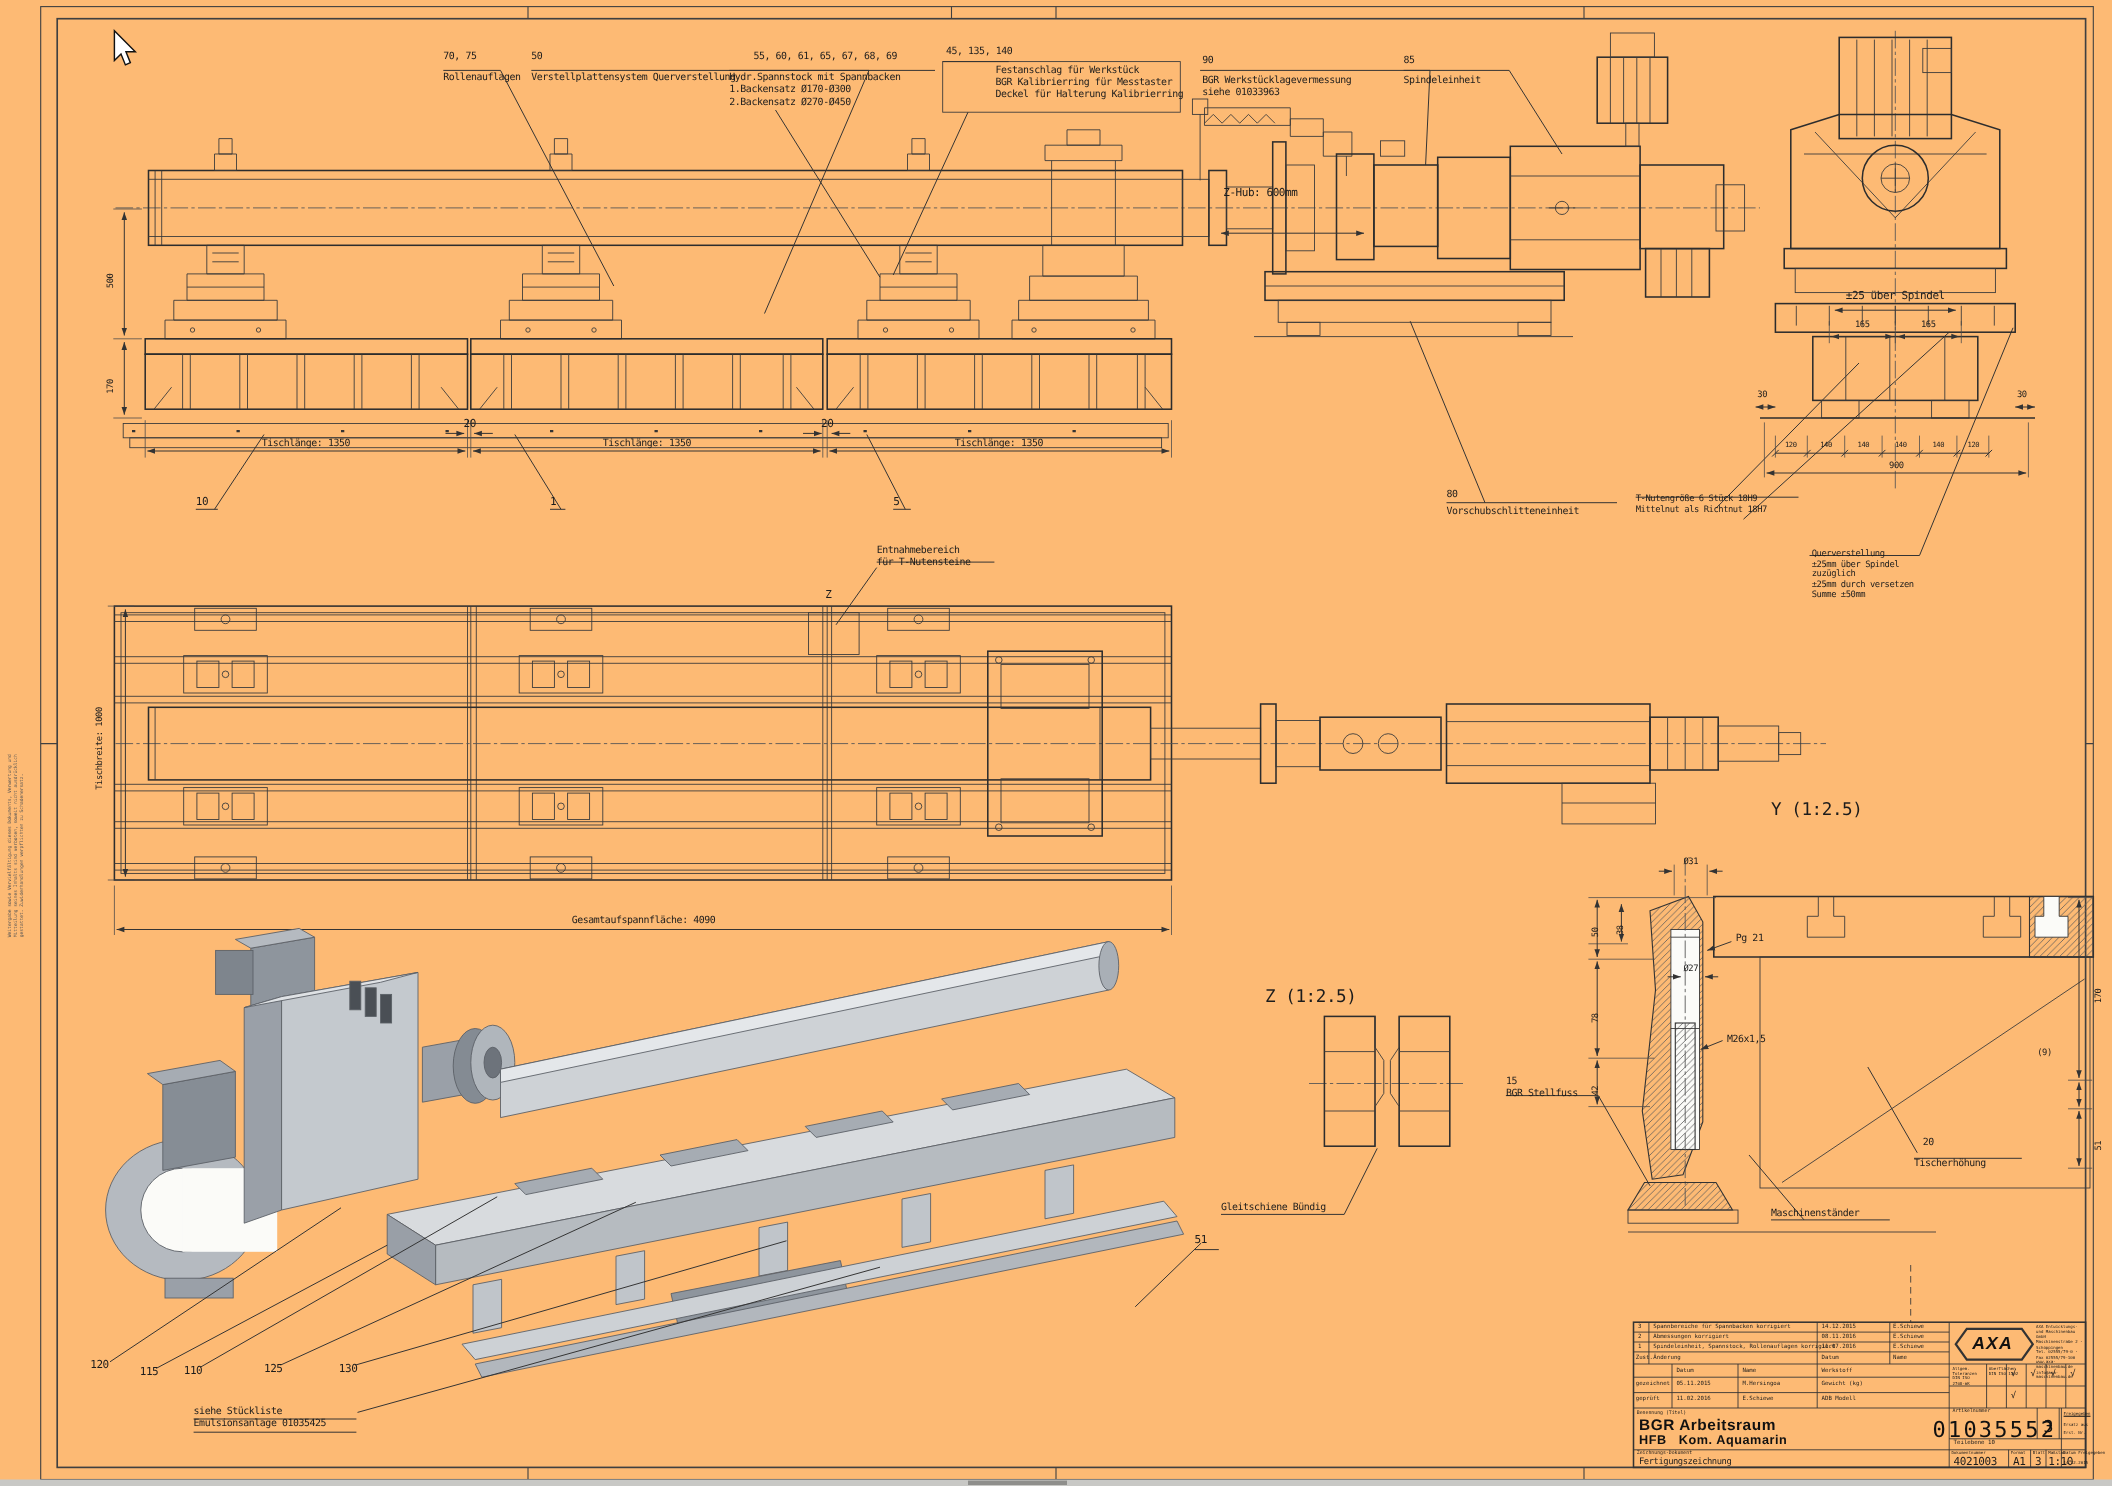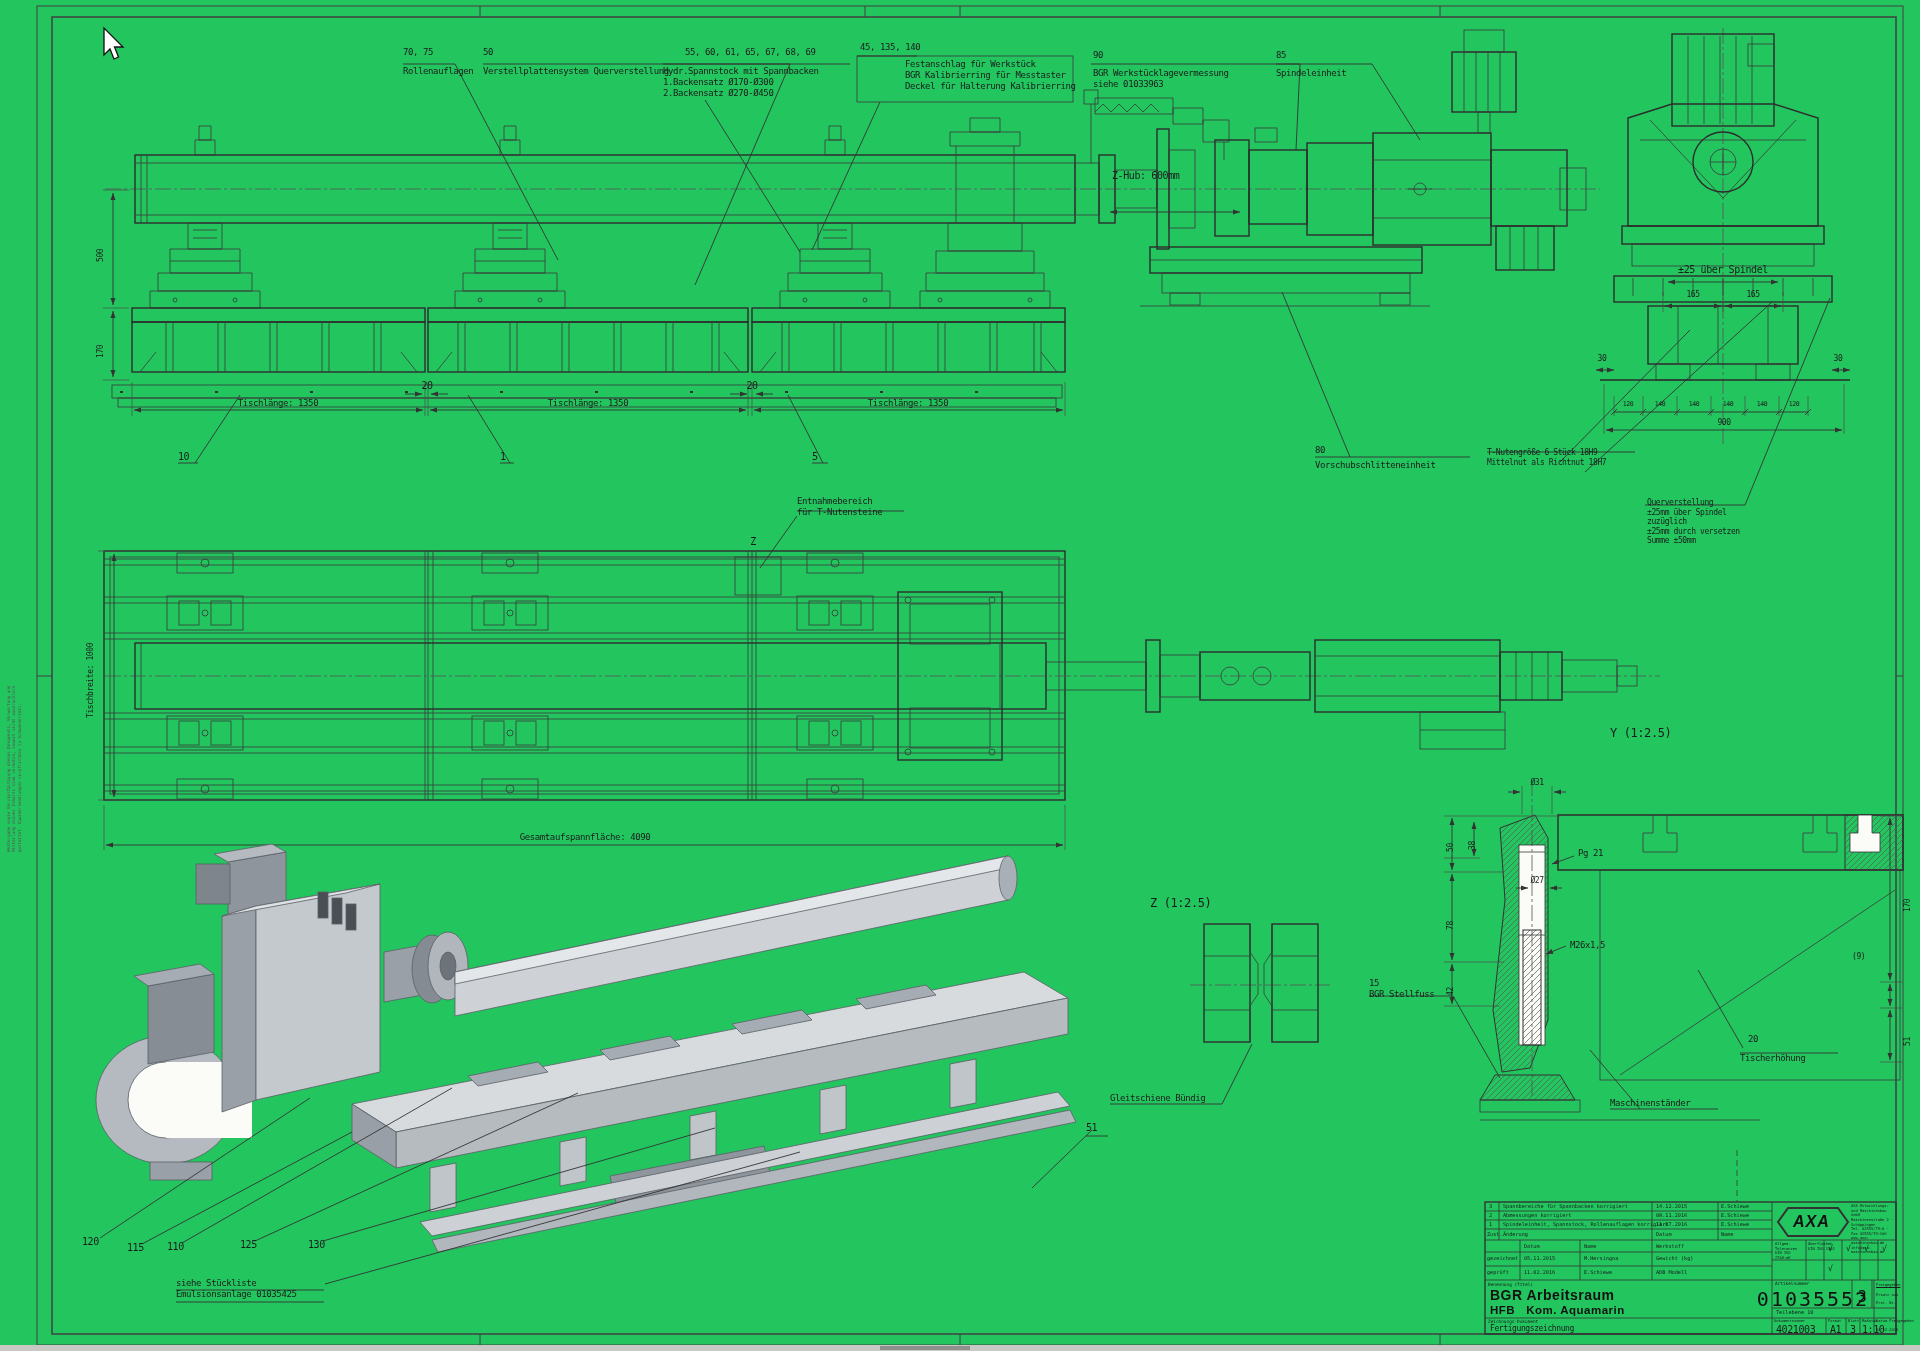--- a/index.html
+++ b/index.html
@@ -1,34 +1,34 @@
 <!DOCTYPE html>
 <html><head>
 <meta charset="utf-8">
 <style>
   html,body{margin:0;padding:0}
   .stage{position:relative;width:1920px;height:1351px;background:#e6e6e3;overflow:hidden;
          font-family:"DejaVu Sans Mono",monospace}
-  .sheet{position:absolute;left:0;top:0;width:1920px;height:1351px;background:#22c55e}
+  .sheet{position:absolute;left:0;top:0;width:1920px;height:1351px;background:#fdba74}
   svg{position:absolute;left:0;top:0}
   
   .m{stroke:#2d2d2d;stroke-width:1.4;fill:none}
   .t{stroke:#3a3a3a;stroke-width:.8;fill:none}
   .w{stroke:#4a4a4a;stroke-width:.7;fill:none}
   .dim{stroke:#333;stroke-width:.9;fill:none}
   .cl{stroke:#555;stroke-width:.8;fill:none;stroke-dasharray:16 3 3 3}
   .ld{stroke:#333;stroke-width:.9;fill:none}
   .fr{stroke:#404040;fill:none}
   .hatchf{fill:url(#h);stroke:#333;stroke-width:1}
   
   .lb{position:absolute;font:9px/1.2 "DejaVu Sans Mono",monospace;color:#1c1c1c;
       white-space:pre-line;letter-spacing:-.4px}
   .c{transform:translateX(-50%)}
   .r{transform:rotate(-90deg);transform-origin:0 0}
-  .s7{font-size:10px}.s65{font-size:6.5px}.s8{font-size:8px}.s10{font-size:10px}.s11{font-size:12px}
+  .s7{font-size:10px}.s65{font-size:6.5px}.s8{font-size:8px}.s10{font-size:10px}.s11{font-size:16px}
   .u{text-decoration:underline}
   .pre{white-space:pre}
   .tb{font-size:5.2px;letter-spacing:0;line-height:1.25}
   .tb45{font-size:4.4px;letter-spacing:0;line-height:1.2}
   .tb36{font-size:3.7px;letter-spacing:0;line-height:1.25}
   .bigt{font:700 14px/1.1 "Liberation Sans",sans-serif;letter-spacing:.5px;color:#111}
   .bigt2{font:700 11.5px/1.1 "Liberation Sans",sans-serif;letter-spacing:.5px;color:#111}
   .dwgnum{font:20px/1 "DejaVu Sans Mono",monospace;letter-spacing:2px;color:#111}
   .idx{font:15px/1 "DejaVu Sans Mono",monospace;color:#111}
   .logo{font:italic 700 16px/1 "Liberation Sans",sans-serif;letter-spacing:1px;color:#111}

